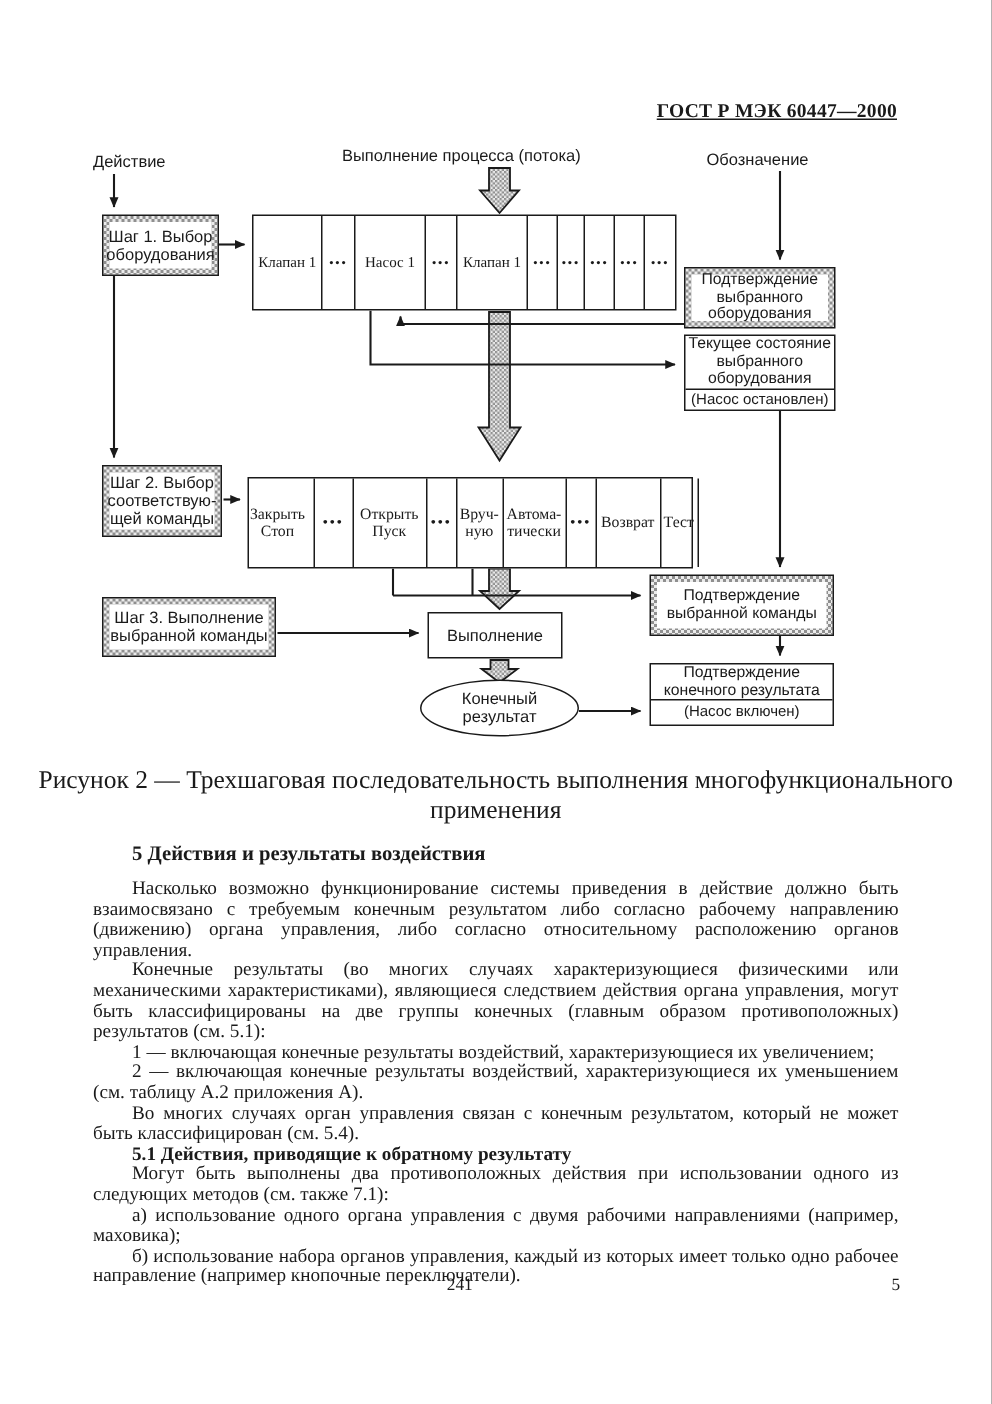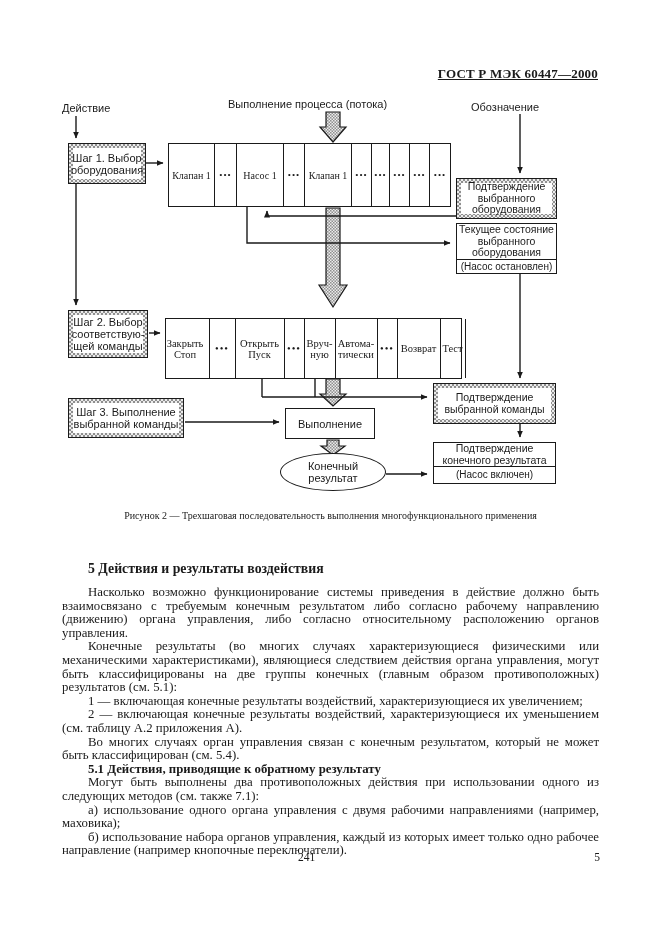--- a/index.html
+++ b/index.html
@@ -49,21 +49,21 @@
     white-space:pre-line;font-size:10px;line-height:11px;overflow:hidden;
   }
   .srow .cell:first-child{border-left:none;}
   .srow .cell.dots{font-size:9px;letter-spacing:1px;}
   .srow .cell.last{flex:1 1 auto;}
   #command-row .cell{font-size:10.5px;}
   .ellipse{border:1.5px solid var(--ink);border-radius:50%;background:var(--paper);
     display:flex;align-items:center;justify-content:center;text-align:center;
     white-space:pre-line;font-family:"Liberation Sans","DejaVu Sans",sans-serif;
     font-size:11px;line-height:12px;}
-  #figure-caption{top:510px;left:0;right:0;text-align:center;font-size:10px;}
+  #figure-caption{top:510px;left:0;right:0;text-align:center;font-size:17px;}
   #section-heading{top:561px;left:88px;font-size:13.8px;font-weight:bold;}
   #body-text{top:586px;left:62px;width:537px;font-size:12.8px;line-height:13.6px;text-align:justify;}
   #body-text p{margin:0;text-indent:26px;}
   #body-text p.bold{font-weight:bold;}
   #page-number-center{top:851px;left:0;right:48px;text-align:center;font-size:11.5px;}
   #page-number-right{top:851px;right:61px;font-size:11.5px;}
   svg{position:absolute;left:0;top:0;pointer-events:none;}
 </style>
 </head>
 <body>

